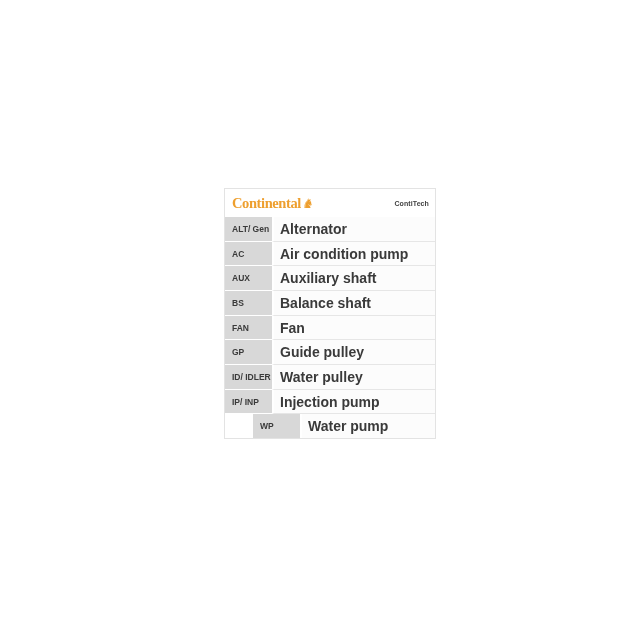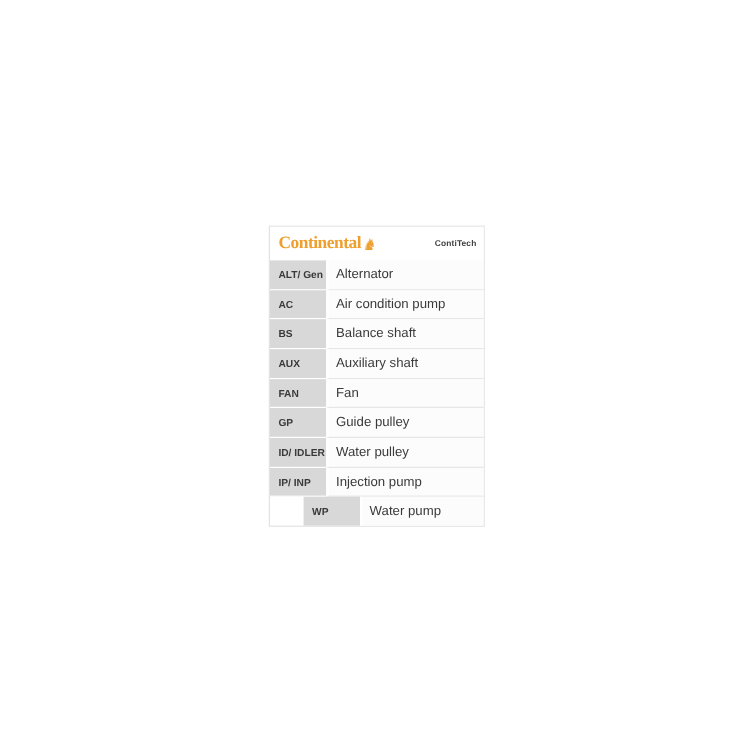--- a/index.html
+++ b/index.html
@@ -7,21 +7,21 @@
     width: 630px; height: 630px;
     background: #ffffff;
     font-family: "Liberation Sans", sans-serif;
     overflow: hidden;
   }
   .canvas { position: relative; width: 630px; height: 630px; background: #ffffff; }
 
   .panel {
     position: absolute;
     left: 224px; top: 188px;
-    width: 180px; height: 251px;
+    width: 212px; height: 251px;
     background: #ffffff;
     border: 1px solid #e3e3e3;
   }
 
   .brand-row {
     height: 28px;
     display: flex;
     align-items: center;
     justify-content: space-between;
     padding: 0 6px 0 7px;
@@ -70,22 +70,22 @@
     white-space: nowrap;
   }
   .desc {
     flex: 1;
     background: #fcfcfc;
     border-left: 2px solid #ffffff;
     border-bottom: 1px solid #e6e6e6;
     display: flex;
     align-items: center;
     padding-left: 6px;
-    font-size: 11px;
-    font-weight: normal;
+    font-size: 14px;
+    font-weight: bold;
     color: #3a3a3a;
     white-space: nowrap;
   }
   .row:last-child .abbr { border-bottom: none; margin-left: 28px; }
   .row:last-child .desc { border-bottom: none; }
 </style>
 </head>
 <body>
 
 <div class="canvas">
@@ -102,26 +102,26 @@
     <div class="rows">
       <div class="row">
         <div class="abbr">ALT/ Gen</div>
         <div class="desc">Alternator</div>
       </div>
       <div class="row">
         <div class="abbr">AC</div>
         <div class="desc">Air condition pump</div>
       </div>
       <div class="row">
+        <div class="abbr">AUX</div>
+        <div class="desc">Auxiliary shaft</div>
+      </div>
+      <div class="row">
         <div class="abbr">BS</div>
         <div class="desc">Balance shaft</div>
-      </div>
-      <div class="row">
-        <div class="abbr">AUX</div>
-        <div class="desc">Auxiliary shaft</div>
       </div>
       <div class="row">
         <div class="abbr">FAN</div>
         <div class="desc">Fan</div>
       </div>
       <div class="row">
         <div class="abbr">GP</div>
         <div class="desc">Guide pulley</div>
       </div>
       <div class="row">

